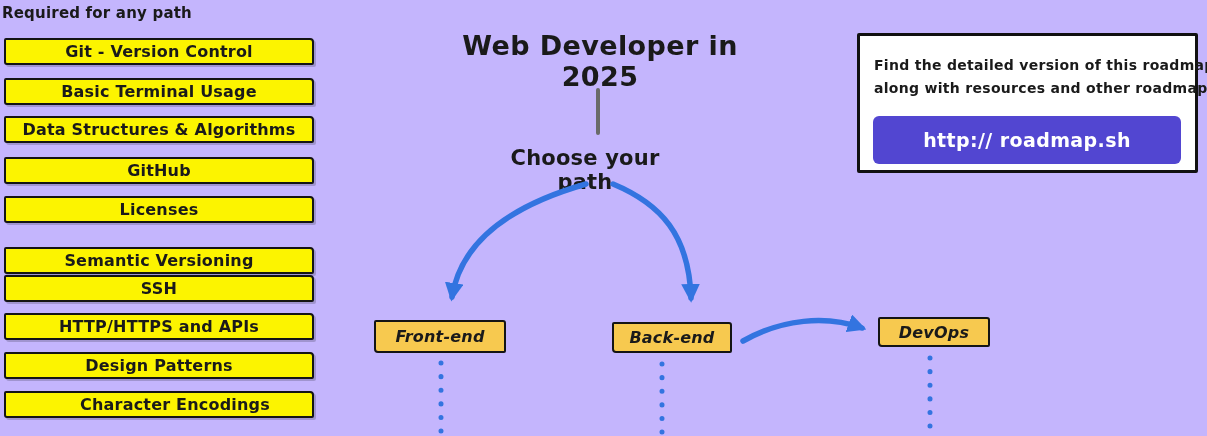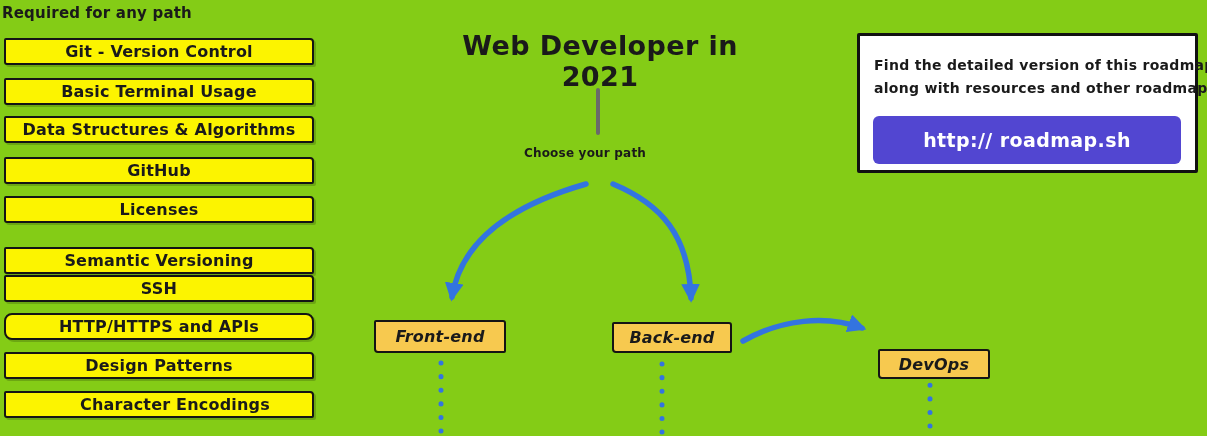--- a/index.html
+++ b/index.html
@@ -1,19 +1,19 @@
 <!DOCTYPE html>
 <html style="--yellow: #FCF400; --orange: #F7C94F; --purple: #5246D1;"><head>
 <meta charset="utf-8">
 <style>
   html,body{margin:0;padding:0;background:#fff;}
   .canvas{
     position:relative;
     width:1207px;height:436px;
-    background:#84cc16;
+    background:#c4b5fd;
     font-family:"DejaVu Sans","Liberation Sans",sans-serif;
     color:#1a1a1a;
     overflow:hidden;
   }
   .abs{position:absolute;}
   .sidebar-header{
     left:2px;top:4px;
     font-size:15px;font-weight:bold;letter-spacing:.2px;
   }
   .topic-box{
@@ -33,21 +33,21 @@
     text-align:center;
     font-size:27px;font-weight:bold;letter-spacing:.4px;
   }
   .connector-line{
     left:596px;top:88px;width:4px;height:47px;
     background:#6a6a6a;border-radius:2px;
   }
   .choose-path{
     left:505px;top:146px;width:160px;
     text-align:center;
-    font-size:12px;font-weight:bold;letter-spacing:.2px;
+    font-size:21px;font-weight:bold;letter-spacing:.2px;
   }
   .path-node{
     position:absolute;
     background:var(--orange,#F7C94F);
     border:2.5px solid #141414;
     border-radius:2px 3px 2px 4px;
     display:flex;align-items:center;justify-content:center;
     font-size:16px;font-weight:bold;letter-spacing:.2px;
     box-sizing:border-box;
     cursor:pointer;
@@ -90,26 +90,26 @@
   <div class="abs sidebar-header">Required for any path</div>
 
   <div id="sidebar-items">
       <div class="topic-box" style="top: 38px;">Git - Version Control</div>
       <div class="topic-box" style="top: 78px;">Basic Terminal Usage</div>
       <div class="topic-box" style="top: 116px;">Data Structures &amp; Algorithms</div>
       <div class="topic-box" style="top: 157px;">GitHub</div>
       <div class="topic-box" style="top: 196px;">Licenses</div>
       <div class="topic-box" style="top: 247px;">Semantic Versioning</div>
       <div class="topic-box" style="top: 275px;">SSH</div>
-      <div class="topic-box" style="top: 313px; border-radius: 8px;">HTTP/HTTPS and APIs</div>
+      <div class="topic-box" style="top: 313px;">HTTP/HTTPS and APIs</div>
       <div class="topic-box" style="top: 352px;">Design Patterns</div>
       <div class="topic-box" style="top: 391px; padding-left: 32px;">Character Encodings</div>
     </div>
 
-  <div class="abs page-title">Web Developer in 2021</div>
+  <div class="abs page-title">Web Developer in 2025</div>
 
   <div class="abs connector-line"></div>
 
   <div class="abs choose-path">Choose your path</div>
 
   <svg class="overlay" id="arrow-overlay" width="1207" height="436" viewBox="0 0 1207 436" style="color: rgb(51, 116, 224);">
     <defs>
       <marker id="arrowhead" viewBox="0 0 10 10" refX="7.5" refY="5" markerWidth="3.4" markerHeight="3.4" orient="auto-start-reverse">
         <path d="M0 0 L10 5 L0 10 Z" fill="currentColor"></path>
       </marker>
@@ -118,21 +118,21 @@
     <path d="M 613 184 C 661 204, 689 235, 691 298" fill="none" stroke="currentColor" stroke-width="5.5" stroke-linecap="round" marker-end="url(#arrowhead)"></path>
     <path d="M 743 341 C 782 319, 826 315, 862 328" fill="none" stroke="currentColor" stroke-width="5.5" stroke-linecap="round" marker-end="url(#arrowhead)"></path>
     <line x1="441" y1="363" x2="441" y2="433" stroke="currentColor" stroke-width="5" stroke-linecap="round" stroke-dasharray="0.1 13.5"></line>
     <line x1="662" y1="364" x2="662" y2="434" stroke="currentColor" stroke-width="5" stroke-linecap="round" stroke-dasharray="0.1 13.5"></line>
     <line x1="930" y1="358" x2="930" y2="428" stroke="currentColor" stroke-width="5" stroke-linecap="round" stroke-dasharray="0.1 13.5"></line>
   </svg>
 
   <div id="path-nodes">
       <div class="path-node" style="left: 374px; top: 320px; width: 132px; height: 33px;">Front-end</div>
       <div class="path-node" style="left: 612px; top: 322px; width: 120px; height: 31px;">Back-end</div>
-      <div class="path-node" style="left: 878px; top: 317px; width: 112px; height: 30px; margin-top: 32px;">DevOps</div>
+      <div class="path-node" style="left: 878px; top: 317px; width: 112px; height: 30px;">DevOps</div>
     </div>
 
   <div class="abs info-box">
     <div class="info-line l1">Find the detailed version of this roadmap</div>
     <div class="info-line l2">along with resources and other roadmaps</div>
     <div class="info-button">http:// roadmap.sh</div>
   </div>
 
 </div>
 

